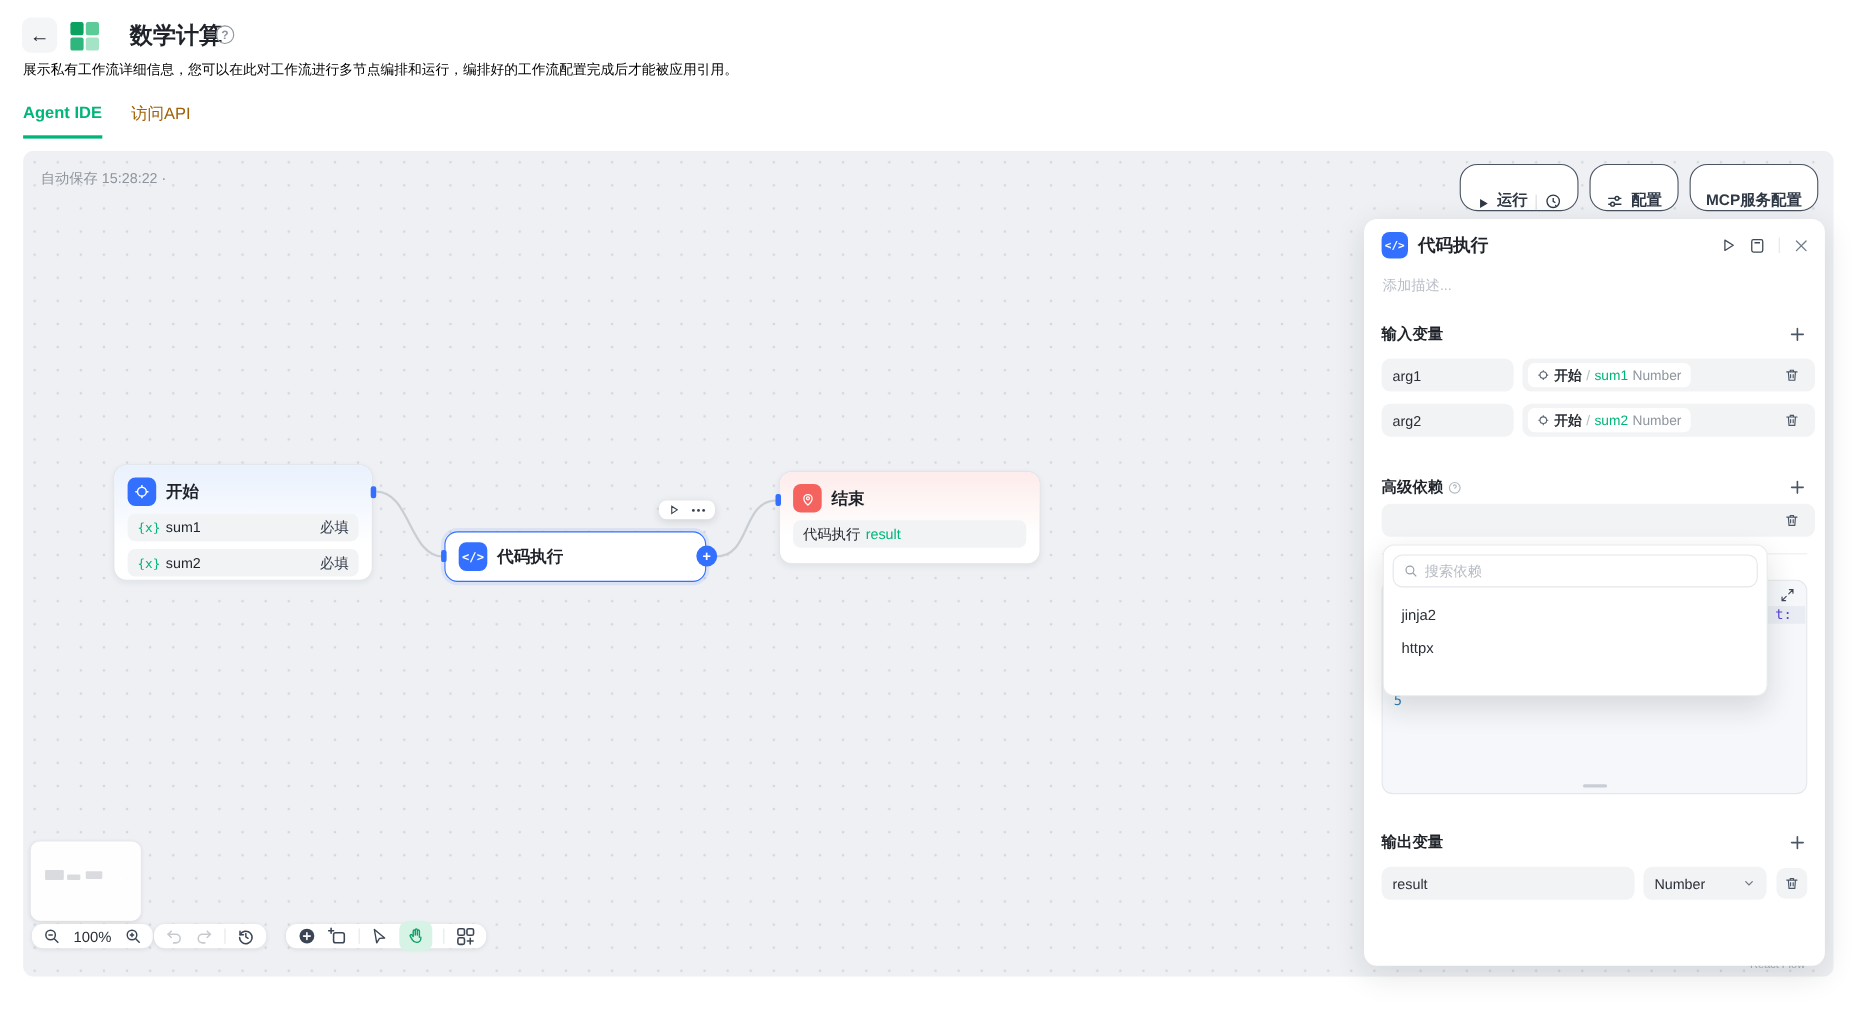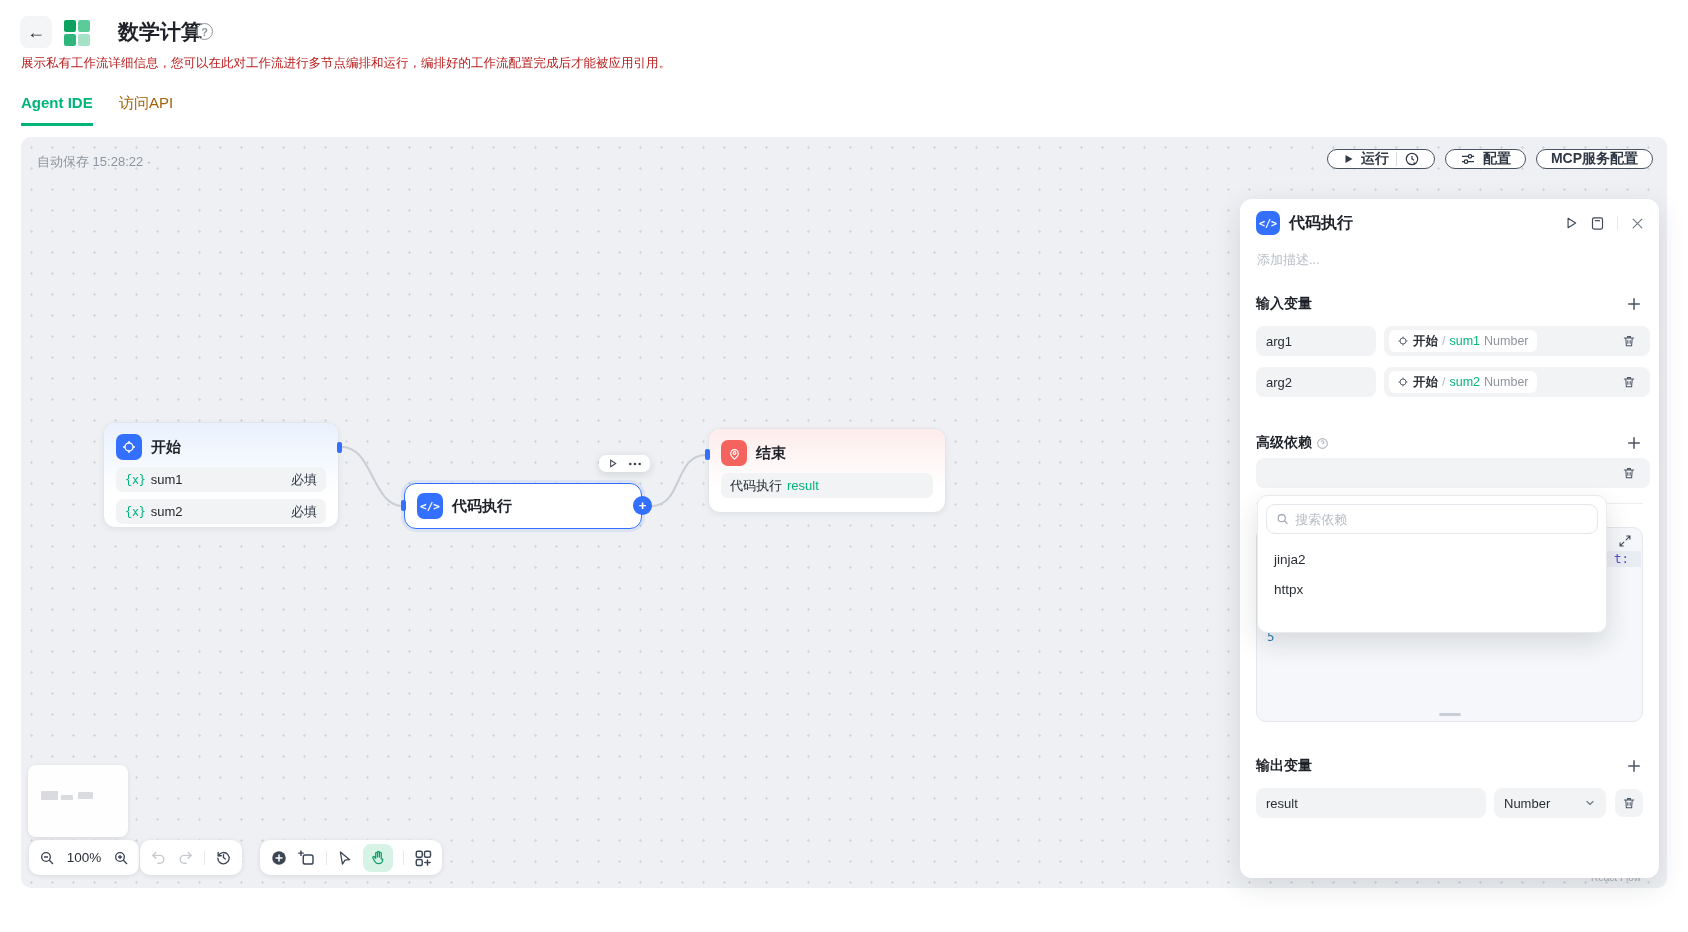--- a/index.html
+++ b/index.html
@@ -12,34 +12,34 @@
   .back-btn { left:20px; top:16px; width:32px; height:32px; border-radius:8px;
               background:#f4f5f6; display:flex; align-items:center; justify-content:center;
               font-size:18px; color:#2a2f36; cursor:pointer; }
   .app-logo { left:64px; top:20px; width:26px; height:26px; display:grid;
               grid-template-columns:12px 12px; grid-template-rows:12px 12px; gap:2px; }
   .app-logo span { border-radius:2px; }
   .page-title { left:100px; top:18px; font-size:21px; font-weight:bold; color:#1f2329;margin-left:18px; }
   .help-icon { left:196px; top:23px; width:17px; height:17px; border:1.4px solid #8f959e;
                border-radius:50%; color:#8f959e; font-size:11px; display:flex;
                align-items:center; justify-content:center; font-weight:bold; }
-  .page-desc { left:21px; top:55px; font-size:12.5px; color:#b91c1c; }
+  .page-desc { left:21px; top:55px; font-size:12.5px; color:#000000; }
   .tab { top:94px; font-size:15px; padding-bottom:12px; cursor:pointer; }
   .tab.active { color:#00b578; font-weight:bold; border-bottom:3px solid #00b578; }
   .tab.plain  { color:#a16207; }
 
   
   #canvas { left:21px; top:137px; width:1646px; height:751px; border-radius:10px;
             background-color:#eef0f3;
             background-image:radial-gradient(#d3d6db 1.3px, transparent 1.4px);
             background-size:21px 21px; overflow:hidden; }
   .autosave { left:16px; top:16px; font-size:13px; color:#8f959e; }
   .canvas-btns { right:14px; top:12px; display:flex; gap:10px; }
-  .pill-btn { height:20px; background:#fff; border:1px solid #495362; border-radius:16px;
-              display:flex; align-items:center; gap:7px; padding:0 14px; font-size:14px;
+  .pill-btn { height:43px; background:#fff; border:1px solid #495362; border-radius:16px;
+              display:flex; align-items:flex-end; gap:7px; padding:0 14px; font-size:14px;
               font-weight:bold; color:#2f3845; cursor:pointer; }
   .pill-btn .vdiv { width:1px; height:14px; background:#d8dbe0; }
   .watermark { right:26px; bottom:5px; font-size:10px; color:#a8adb5; }
 
   
   .node { position:absolute; background:#fff; border:1px solid #e1e4e9; border-radius:12px;
           box-shadow:0 2px 6px rgba(25,32,45,.06); padding:11px 12px; }
   .node-head { display:flex; align-items:center; gap:9px; }
   .node-ico { width:26px; height:26px; border-radius:7px; display:flex; align-items:center;
               justify-content:center; color:#fff; flex:none; }
@@ -105,21 +105,21 @@
   .code-line .kw { color:#5846d6; }
   .code-num { position:absolute; left:10px; top:101px; font-family:"DejaVu Sans Mono", monospace;
               font-size:12.5px; color:#2f7fb2; }
   .resize-bar { position:absolute; left:50%; bottom:5px; transform:translateX(-50%);
                 width:22px; height:3.5px; border-radius:2px; background:#c9ced6; cursor:ns-resize; }
 
   
   .minimap { left:7px; top:628px; width:100px; height:72px; background:rgba(255,255,255,.93);
              border-radius:8px; box-shadow:0 1px 4px rgba(25,32,45,.10); }
   .mini-rect { position:absolute; background:#d9dbde; border-radius:1px; }
-  .bar { position:absolute; top:703px; height:35px; background:#fff; border-radius:10px;
+  .bar { position:absolute; top:703px; height:22px; background:#fff; border-radius:10px;
          box-shadow:0 1px 5px rgba(25,32,45,.10); display:flex; align-items:center;
          padding:0 10px; gap:10px; color:#3b4554; }
   .bar .vdiv { width:1px; height:14px; background:#e3e6ea; }
   .zoom-pct { font-size:13.5px; color:#2a2f36; min-width:38px; text-align:center; }
   .disabled { color:#c6cacf; }
   .hand-active { background:#d7f3e6; border-radius:8px; width:30px; height:28px;
                  display:flex; align-items:center; justify-content:center; color:#0e9f6b; }
   svg { display:block; }
 </style>
 </head>

